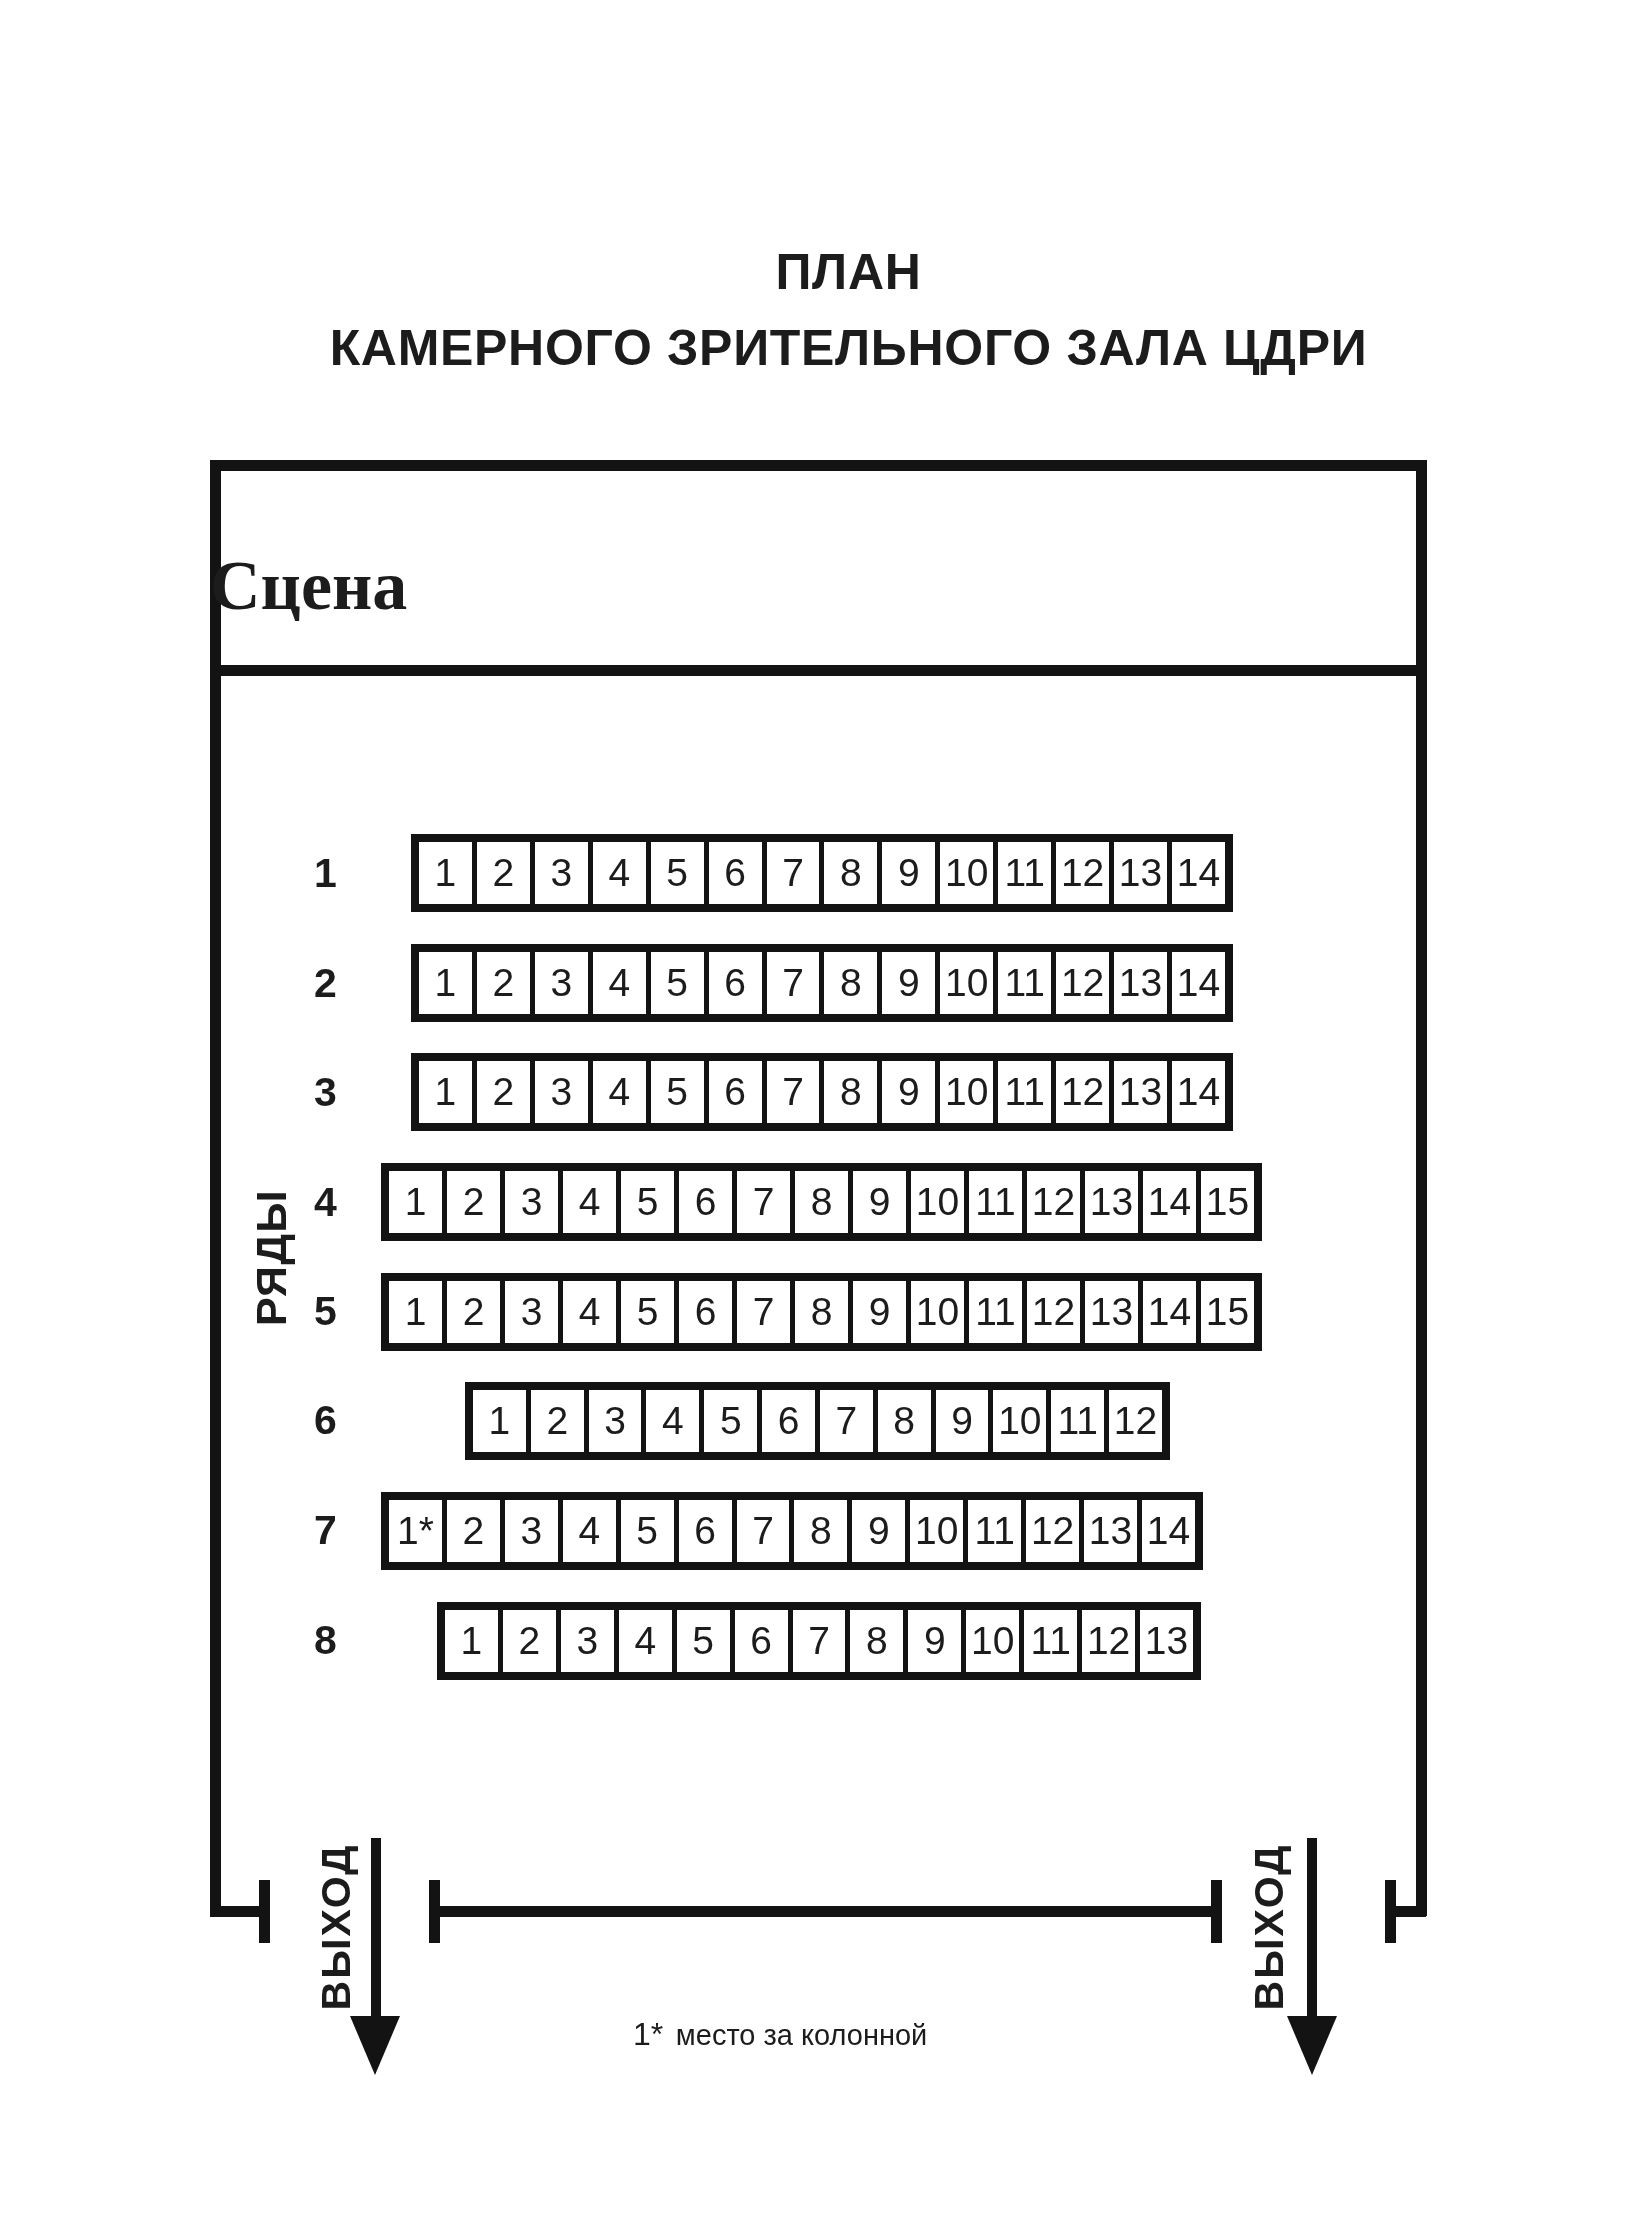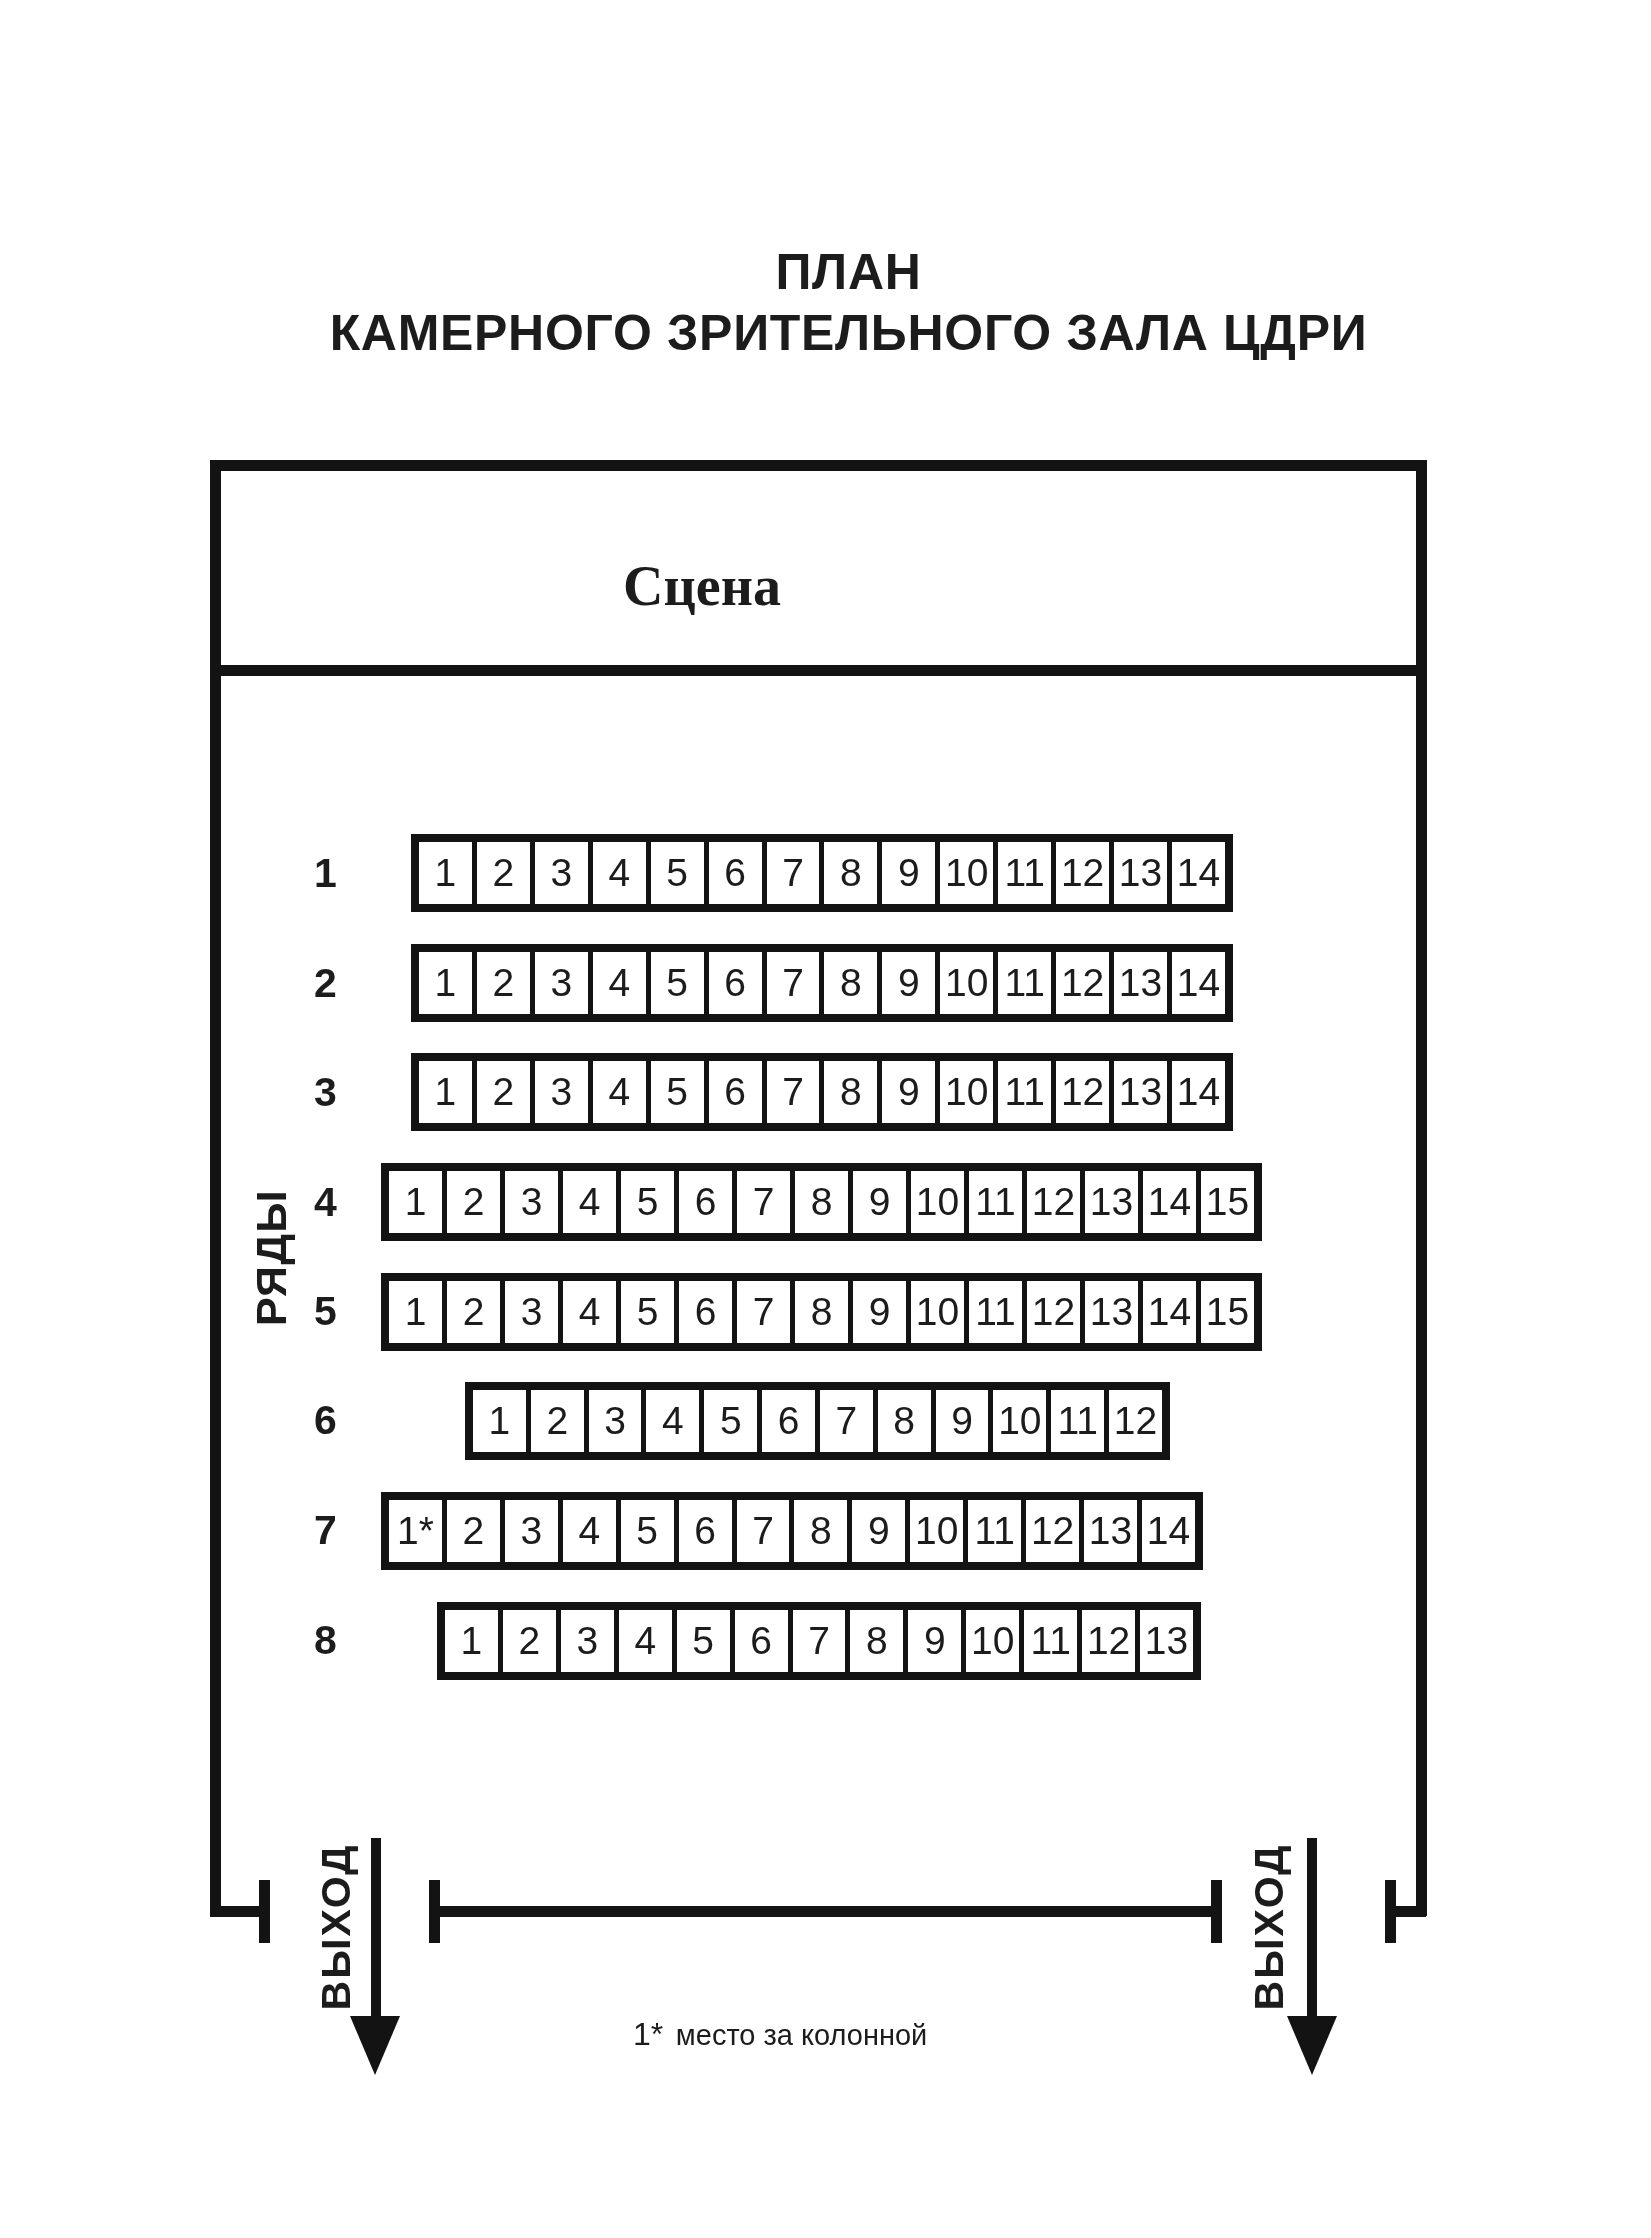--- a/index.html
+++ b/index.html
@@ -20,23 +20,23 @@
     left:0;width:1652px;text-align:center;
     font-weight:bold;font-size:50px;line-height:59px;letter-spacing:0.7px;
     color:var(--text);white-space:nowrap;padding-left:45px;
   }
 
   
   .wall{background:var(--ink);}
 
   
   .stage-label{
-    left:210px;top:544px;width:984px;text-align:center;
+    left:210px;top:544px;width:984px;
     font-family:"Liberation Serif",serif;font-weight:bold;
-    font-size:56px;line-height:84px;color:var(--text);
+    font-size:70px;line-height:84px;color:var(--text);
   }
 
   
   .rows-axis{
     left:187px;top:1235px;width:168px;height:45px;
     transform:rotate(-90deg);transform-origin:center center;
     text-align:center;font-weight:bold;font-size:43px;line-height:45px;
     letter-spacing:1.4px;white-space:nowrap;
   }
 
@@ -83,21 +83,21 @@
     font-size:32px;font-weight:normal;font-style:normal;vertical-align:baseline;
   }
   .footnote .note{
     font-size:29px;margin-left:12.6px;
   }
 </style>
 </head>
 <body>
 
 <div class="abs title-line" style="top:243px">ПЛАН</div>
-<div class="abs title-line" style="top:304px">КАМЕРНОГО ЗРИТЕЛЬНОГО ЗАЛА ЦДРИ</div>
+<div class="abs title-line" style="top:319px">КАМЕРНОГО ЗРИТЕЛЬНОГО ЗАЛА ЦДРИ</div>
 
 <div class="abs wall" style="left:210px;top:460px;width:1217px;height:10.5px"></div>
 <div class="abs wall" style="left:210px;top:460px;width:10.5px;height:1456px"></div>
 <div class="abs wall" style="left:1416px;top:460px;width:10.5px;height:1456px"></div>
 <div class="abs wall" style="left:210px;top:665px;width:1217px;height:10.5px"></div>
 
 <div class="abs" style="left:210px;top:471px;width:1217px;height:194px"></div>
 <div class="abs stage-label">Сцена</div>
 
 <div class="abs rows-axis">РЯДЫ</div>

